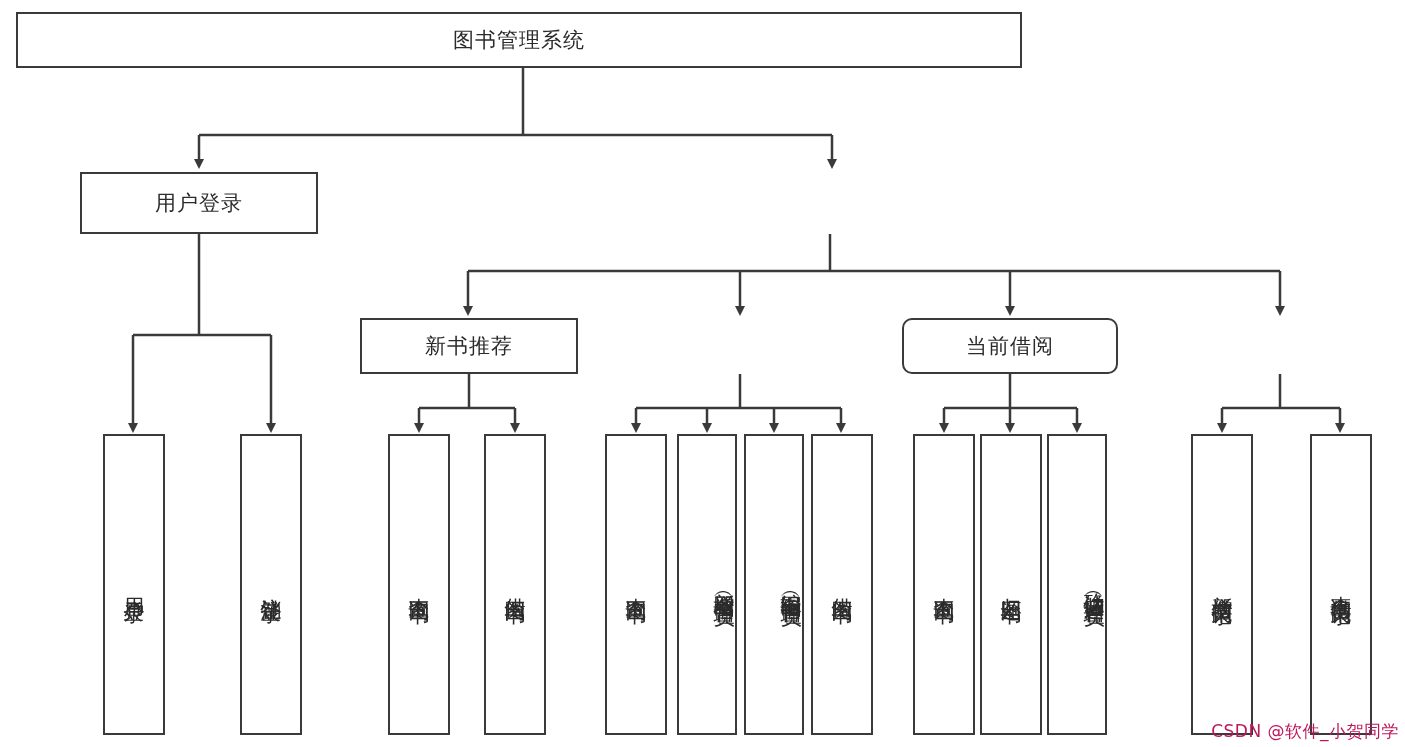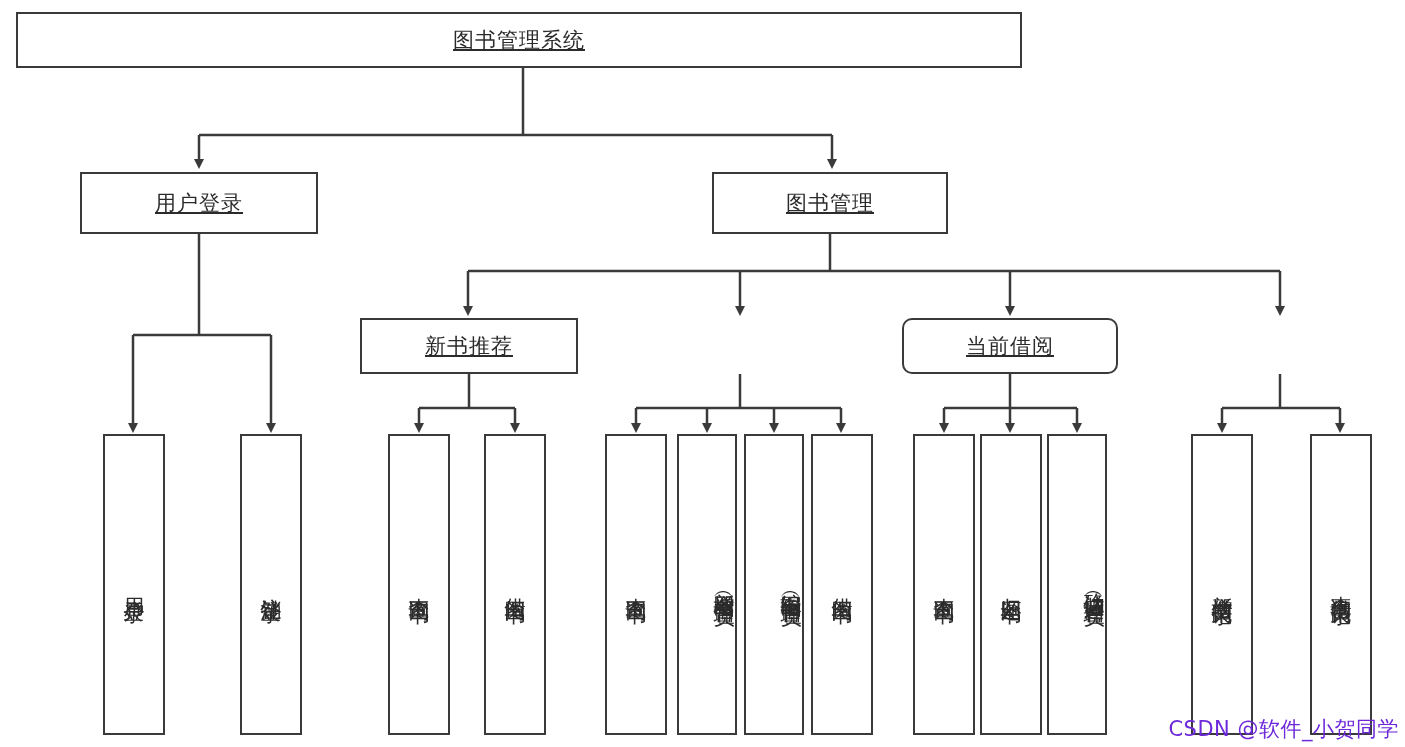--- a/index.html
+++ b/index.html
@@ -3,27 +3,27 @@
 <meta charset="utf-8">
 <style>
   html,body{margin:0;padding:0;background:#ffffff;}
   body{width:1405px;height:747px;overflow:hidden;
        font-family:"DejaVu Sans","Liberation Sans",sans-serif;}
   #stage{position:relative;width:1405px;height:747px;background:#fff;}
   #wires{position:absolute;left:0;top:0;width:1405px;height:747px;}
   .node{position:absolute;box-sizing:border-box;background:#fff;
         border:2.5px solid #3a3a3a;display:flex;align-items:center;
         justify-content:center;color:#2b2b2b;}
-  .node.h{font-size:21px;letter-spacing:1px;text-decoration:underline;}
+  .node.h{font-size:21px;letter-spacing:1px;}
   .node.v{writing-mode:vertical-rl;text-orientation:upright;
           font-size:21px;letter-spacing:2px;line-height:1.05;
           padding-top:6px;padding-bottom:6px;}
   .node.v.topal{align-items:flex-start;}
-  .watermark{position:absolute;right:6px;bottom:4px;font-size:21px;
-             color:#6d28d9;letter-spacing:0.5px;white-space:nowrap;margin-top:32px;}
+  .watermark{position:absolute;right:6px;bottom:4px;font-size:17px;
+             color:#be185d;letter-spacing:0.5px;white-space:nowrap;margin-top:32px;}
 </style>
 </head>
 <body>
 
 <div id="stage">
 
   <svg id="wires" viewBox="0 0 1405 747" xmlns="http://www.w3.org/2000/svg">
     <defs>
       <marker id="ah" markerWidth="11" markerHeight="11" refX="1" refY="5" orient="auto" markerUnits="userSpaceOnUse">
         <path d="M0,0 L10,5 L0,10 z" fill="#3a3a3a"></path>
@@ -69,21 +69,20 @@
       <path d="M1280,374 L1280,408"></path>
       <path d="M1222,408 L1340,408"></path>
       <path d="M1222,408 L1222,424" marker-end="url(#ah)"></path>
       <path d="M1340,408 L1340,424" marker-end="url(#ah)"></path>
     </g>
   </svg>
 
   <div class="node h" style="left:16px;top:12px;width:1006px;height:56px;">图书管理系统</div>
 
   <div class="node h" style="left:80px;top:172px;width:238px;height:62px;">用户登录</div>
-  <div class="node h" style="left:712px;top:172px;width:236px;height:62px;">图书管理</div>
 
   <div class="node h" style="left:360px;top:318px;width:218px;height:56px;">新书推荐</div>
   <div class="node h" style="left:902px;top:318px;width:216px;height:56px;border-radius:10px;">当前借阅</div>
 
   <div class="node v" style="left:103px;top:434px;width:62px;height:301px;">用户登录</div>
   <div class="node v" style="left:240px;top:434px;width:62px;height:301px;">注销登录</div>
 
   <div class="node v" style="left:388px;top:434px;width:62px;height:301px;">查询图书</div>
   <div class="node v" style="left:484px;top:434px;width:62px;height:301px;">借阅图书</div>
 

